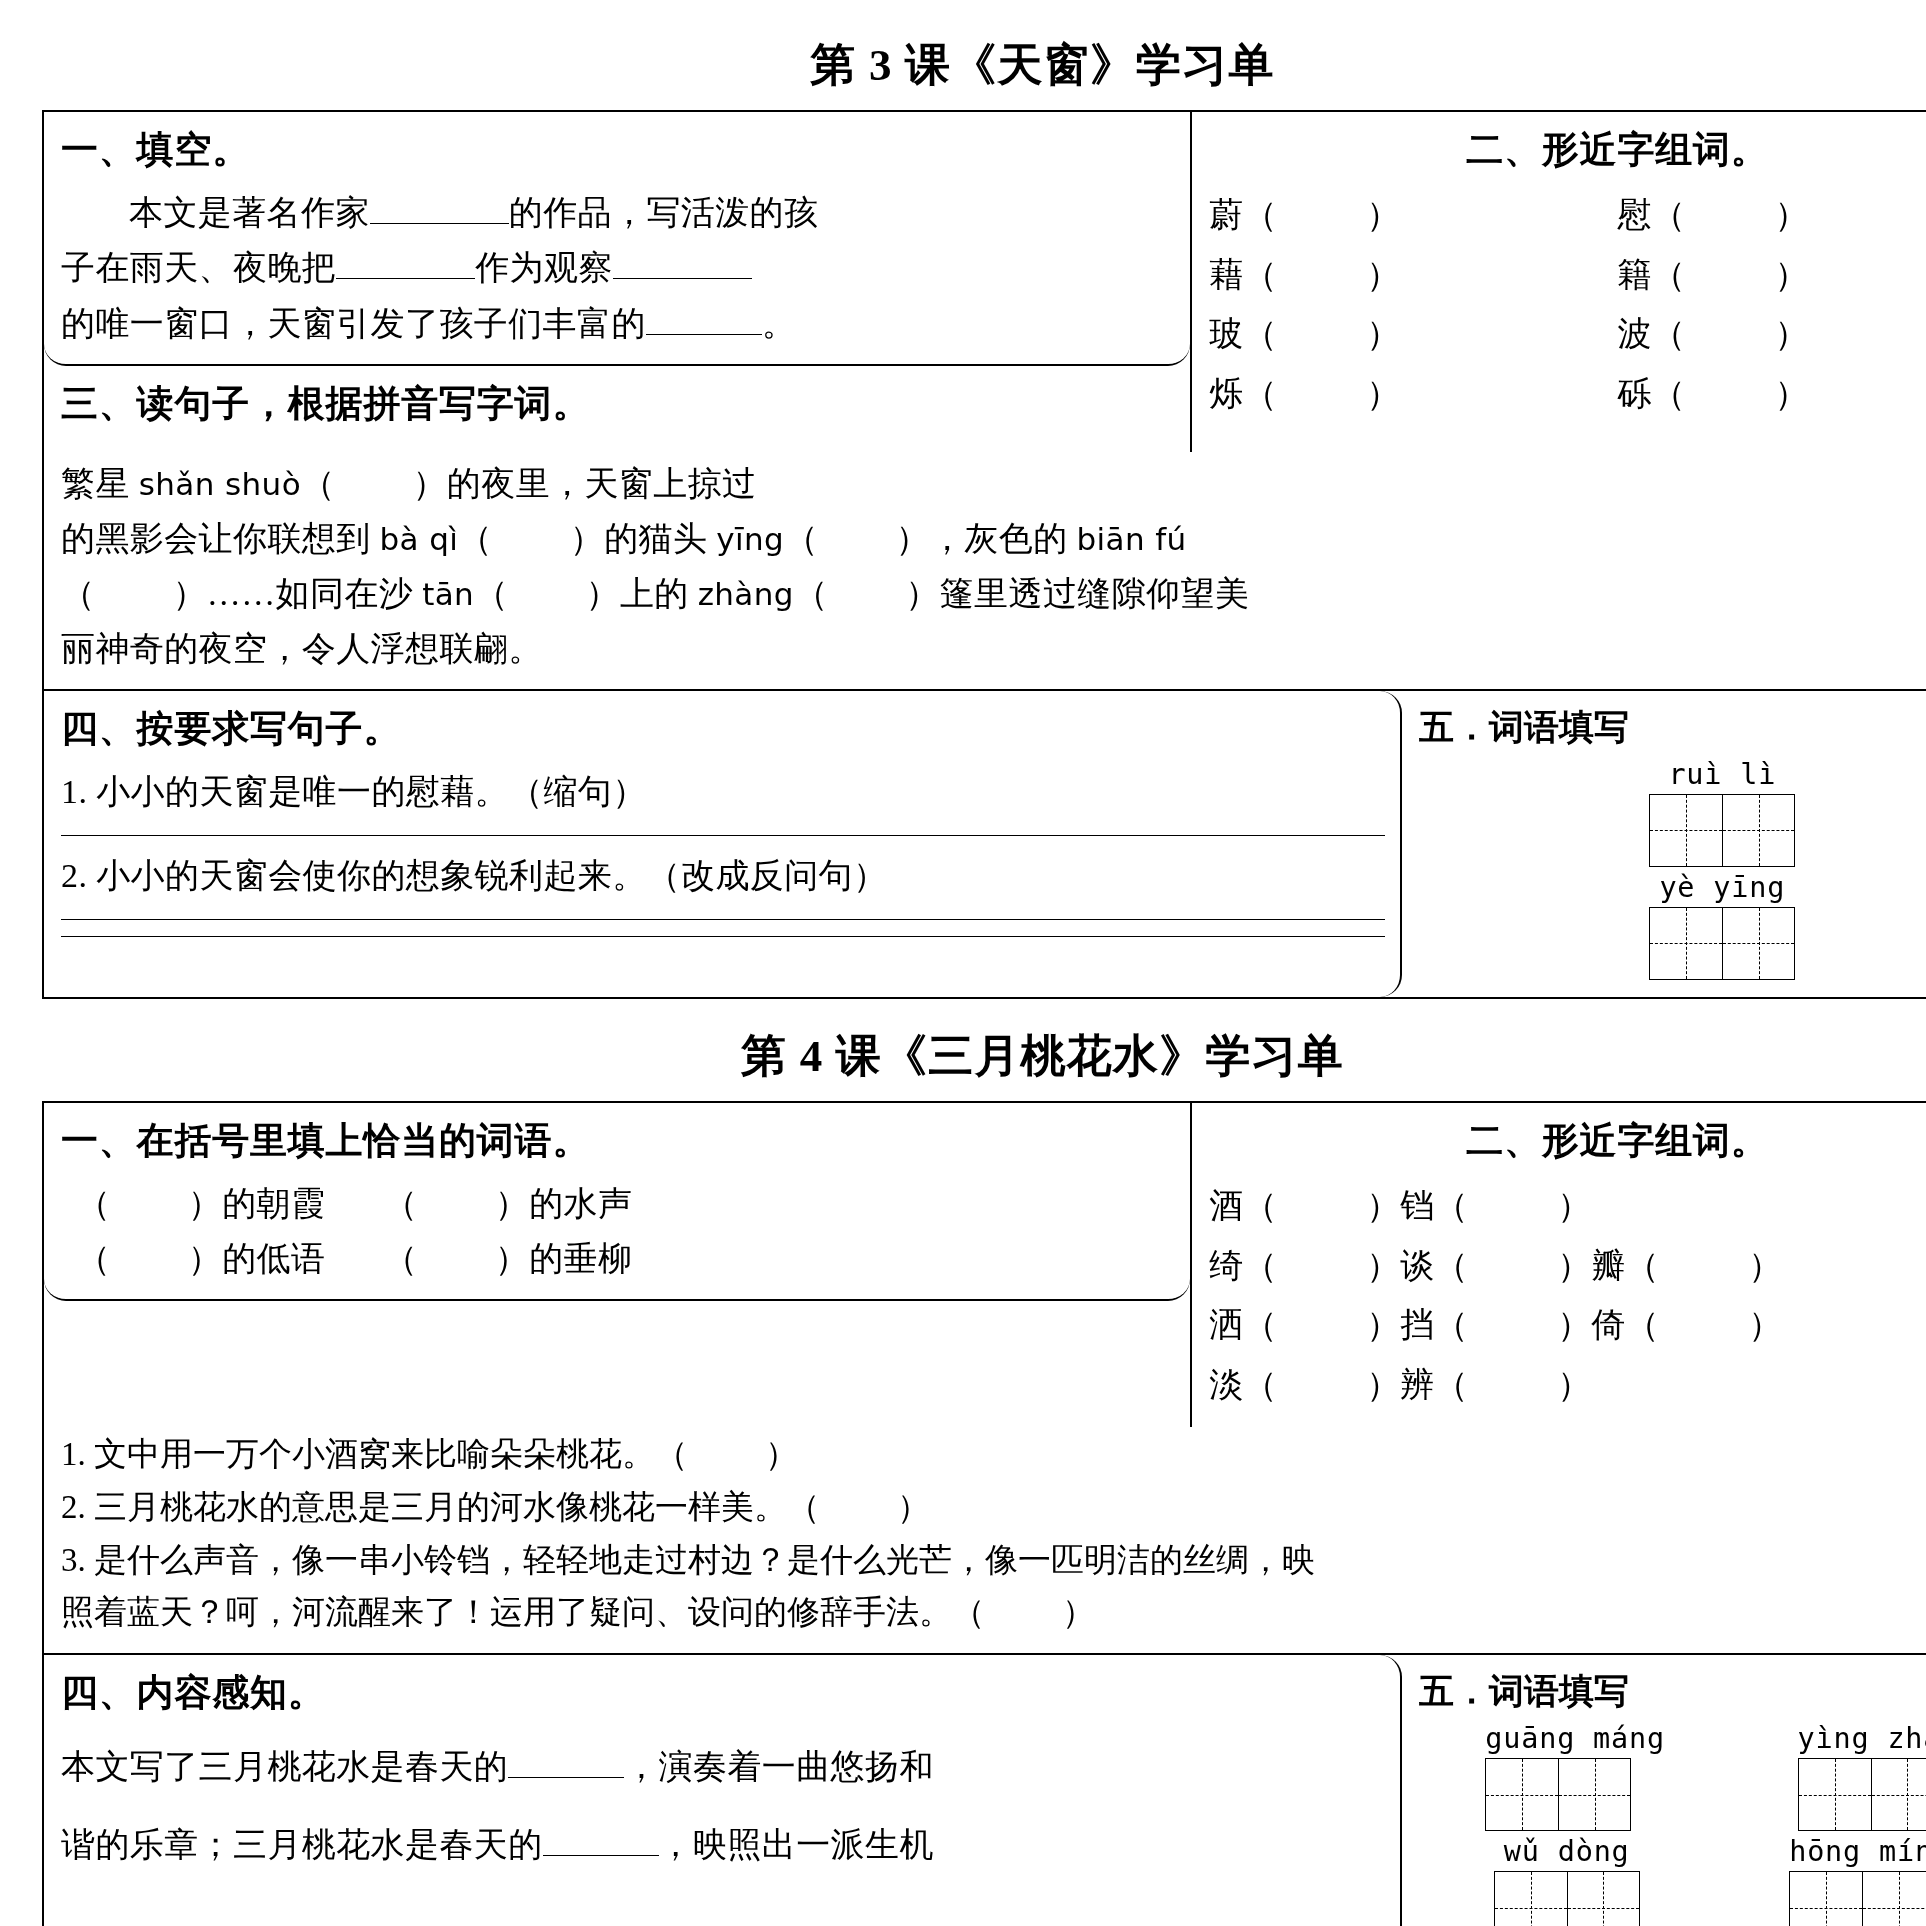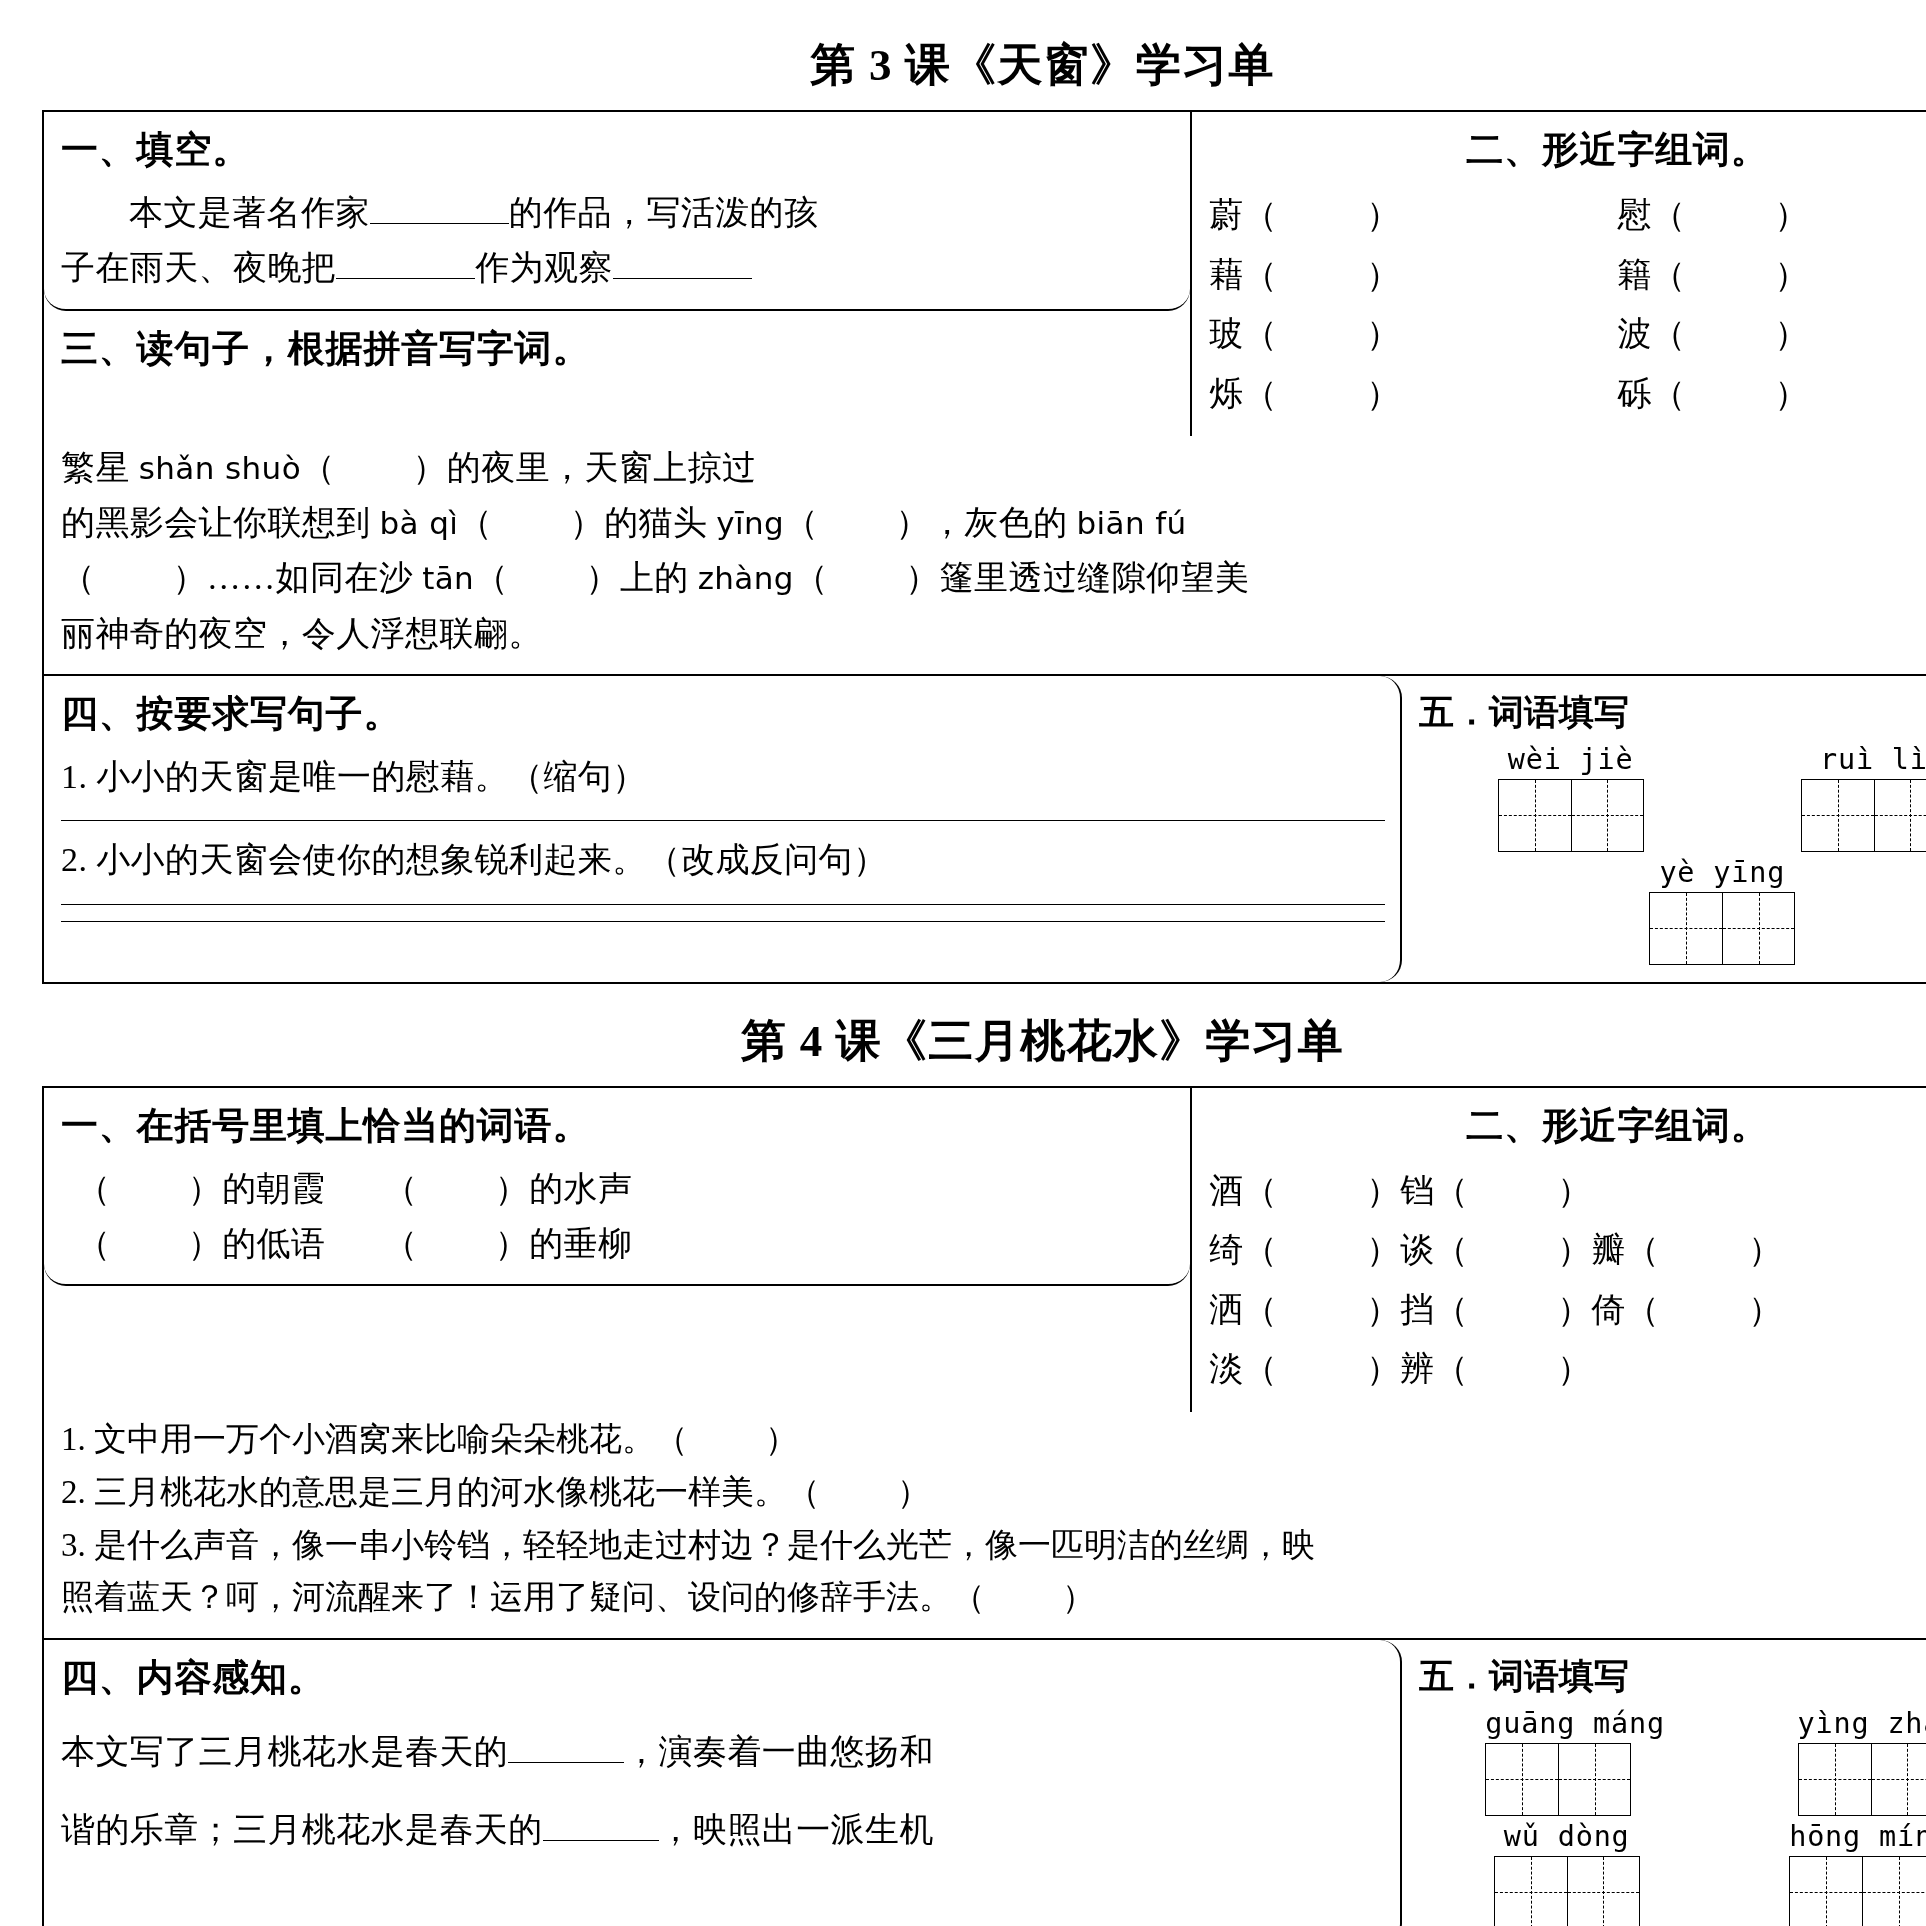--- a/index.html
+++ b/index.html
@@ -164,20 +164,23 @@
 
         <div class="pad bb">
           <div class="sec-head">一、填空。</div>
           <div class="body-text">
             <div class="indent">
               <span>本文是著名作家</span><span class="blank b-md"></span><span>的作品，写活泼的孩</span>
             </div>
             <div>
               <span>子在雨天、夜晚把</span><span class="blank b-md"></span><span>作为观察</span><span class="blank b-md"></span>
             </div>
+            <div>
+              <span>的唯一窗口，天窗引发了孩子们丰富的</span><span class="blank b-sm"></span><span>。</span>
+            </div>
           </div>
         </div>
 
         <div class="pad">
           <div class="sec-head">三、读句子，根据拼音写字词。</div>
         </div>
       </div>
 
       <div class="cell pad" style="width:42.5%;">
         <div class="sec-head" style="text-align:center;">二、形近字组词。</div>
@@ -234,27 +237,20 @@
         <div class="answer-line"></div>
         <div class="answer-line"></div>
       </div>
 
       <div class="cell pad" style="width:32%;">
         <div class="word-fill-head">五．词语填写</div>
 
         <div class="tz-block">
           <div class="tz-pair">
             <div class="tz-col">
-              <div class="tz-label">wèi  jiè</div>
-              <div class="tz-grid">
-                  <div class="tz-cell"></div>
-                  <div class="tz-cell"></div>
-                </div>
-            </div>
-            <div class="tz-col">
               <div class="tz-label">ruì lì</div>
               <div class="tz-grid">
                   <div class="tz-cell"></div>
                   <div class="tz-cell"></div>
                 </div>
             </div>
           </div>
         </div>
 
         <div class="tz-block">

